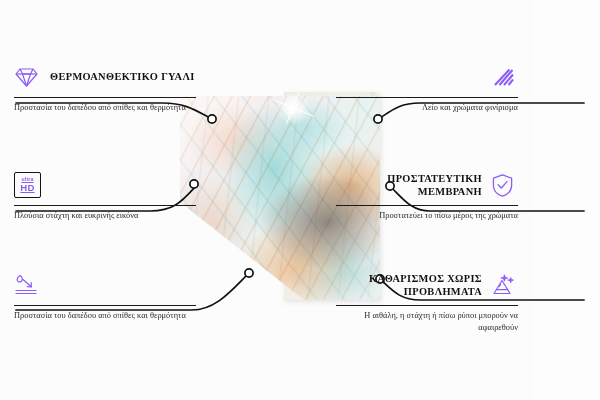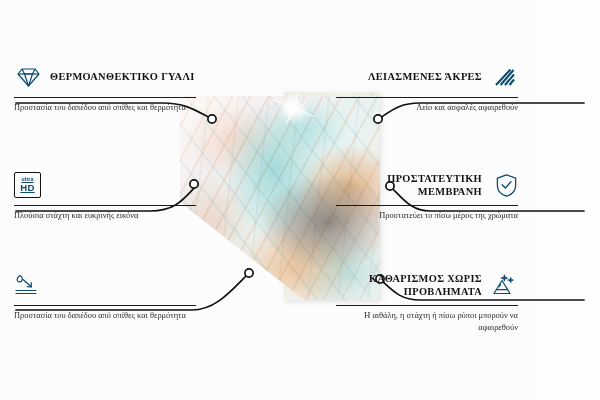--- a/index.html
+++ b/index.html
@@ -152,22 +152,22 @@
     line-height: 1.42;
     color: #2c2c2c;
   }
 
   .icon {
     width: 27px;
     height: 27px;
     flex: 0 0 27px;
     display: flex;
     align-items: center;
-    justify-content: flex-end;
-    color: #0c4a6e;
+    justify-content: flex-start;
+    color: #8b5cf6;
     text-decoration: underline;
   }
   .icon svg { display: block; }
 
   .hdbox {
     width: 25px;
     height: 24px;
     border: 1.4px solid #141414;
     border-radius: 2px;
     display: flex;
@@ -285,24 +285,23 @@
       <span class="icon">
         <svg width="26" height="24" viewBox="0 0 26 24">
           <g stroke="currentColor" stroke-width="2.1" stroke-linecap="butt">
             <path d="M4,20 L18.5,4.5"></path>
             <path d="M8.5,20 L21.5,5"></path>
             <path d="M13,20 L22,9.5"></path>
             <path d="M17.5,20 L22,14.5"></path>
           </g>
         </svg>
       </span>
-      <span class="f-title">ΛΕΙΑΣΜΕΝΕΣ ΆΚΡΕΣ</span>
-    </div>
-    <div class="f-rule"></div>
-    <div class="f-sub">Λείο και ασφαλές αφαιρεθούν</div>
+    </div>
+    <div class="f-rule"></div>
+    <div class="f-sub">Λείο και χρώματα φινίρισμα</div>
   </div>
 
   <div class="feature right" style="top:170px">
     <div class="f-head">
       <span class="icon">
         <svg width="23" height="25" viewBox="0 0 23 25">
           <g fill="none" stroke="currentColor" stroke-width="1.3" stroke-linejoin="round" stroke-linecap="round">
             <path d="M11.5,1.8 L20.6,5.2 L20.6,12.4 C20.6,17.6 16.6,21.5 11.5,23.2 C6.4,21.5 2.4,17.6 2.4,12.4 L2.4,5.2 Z"></path>
             <path d="M7.2,11.8 L10.4,15 L16,8.6"></path>
           </g>

